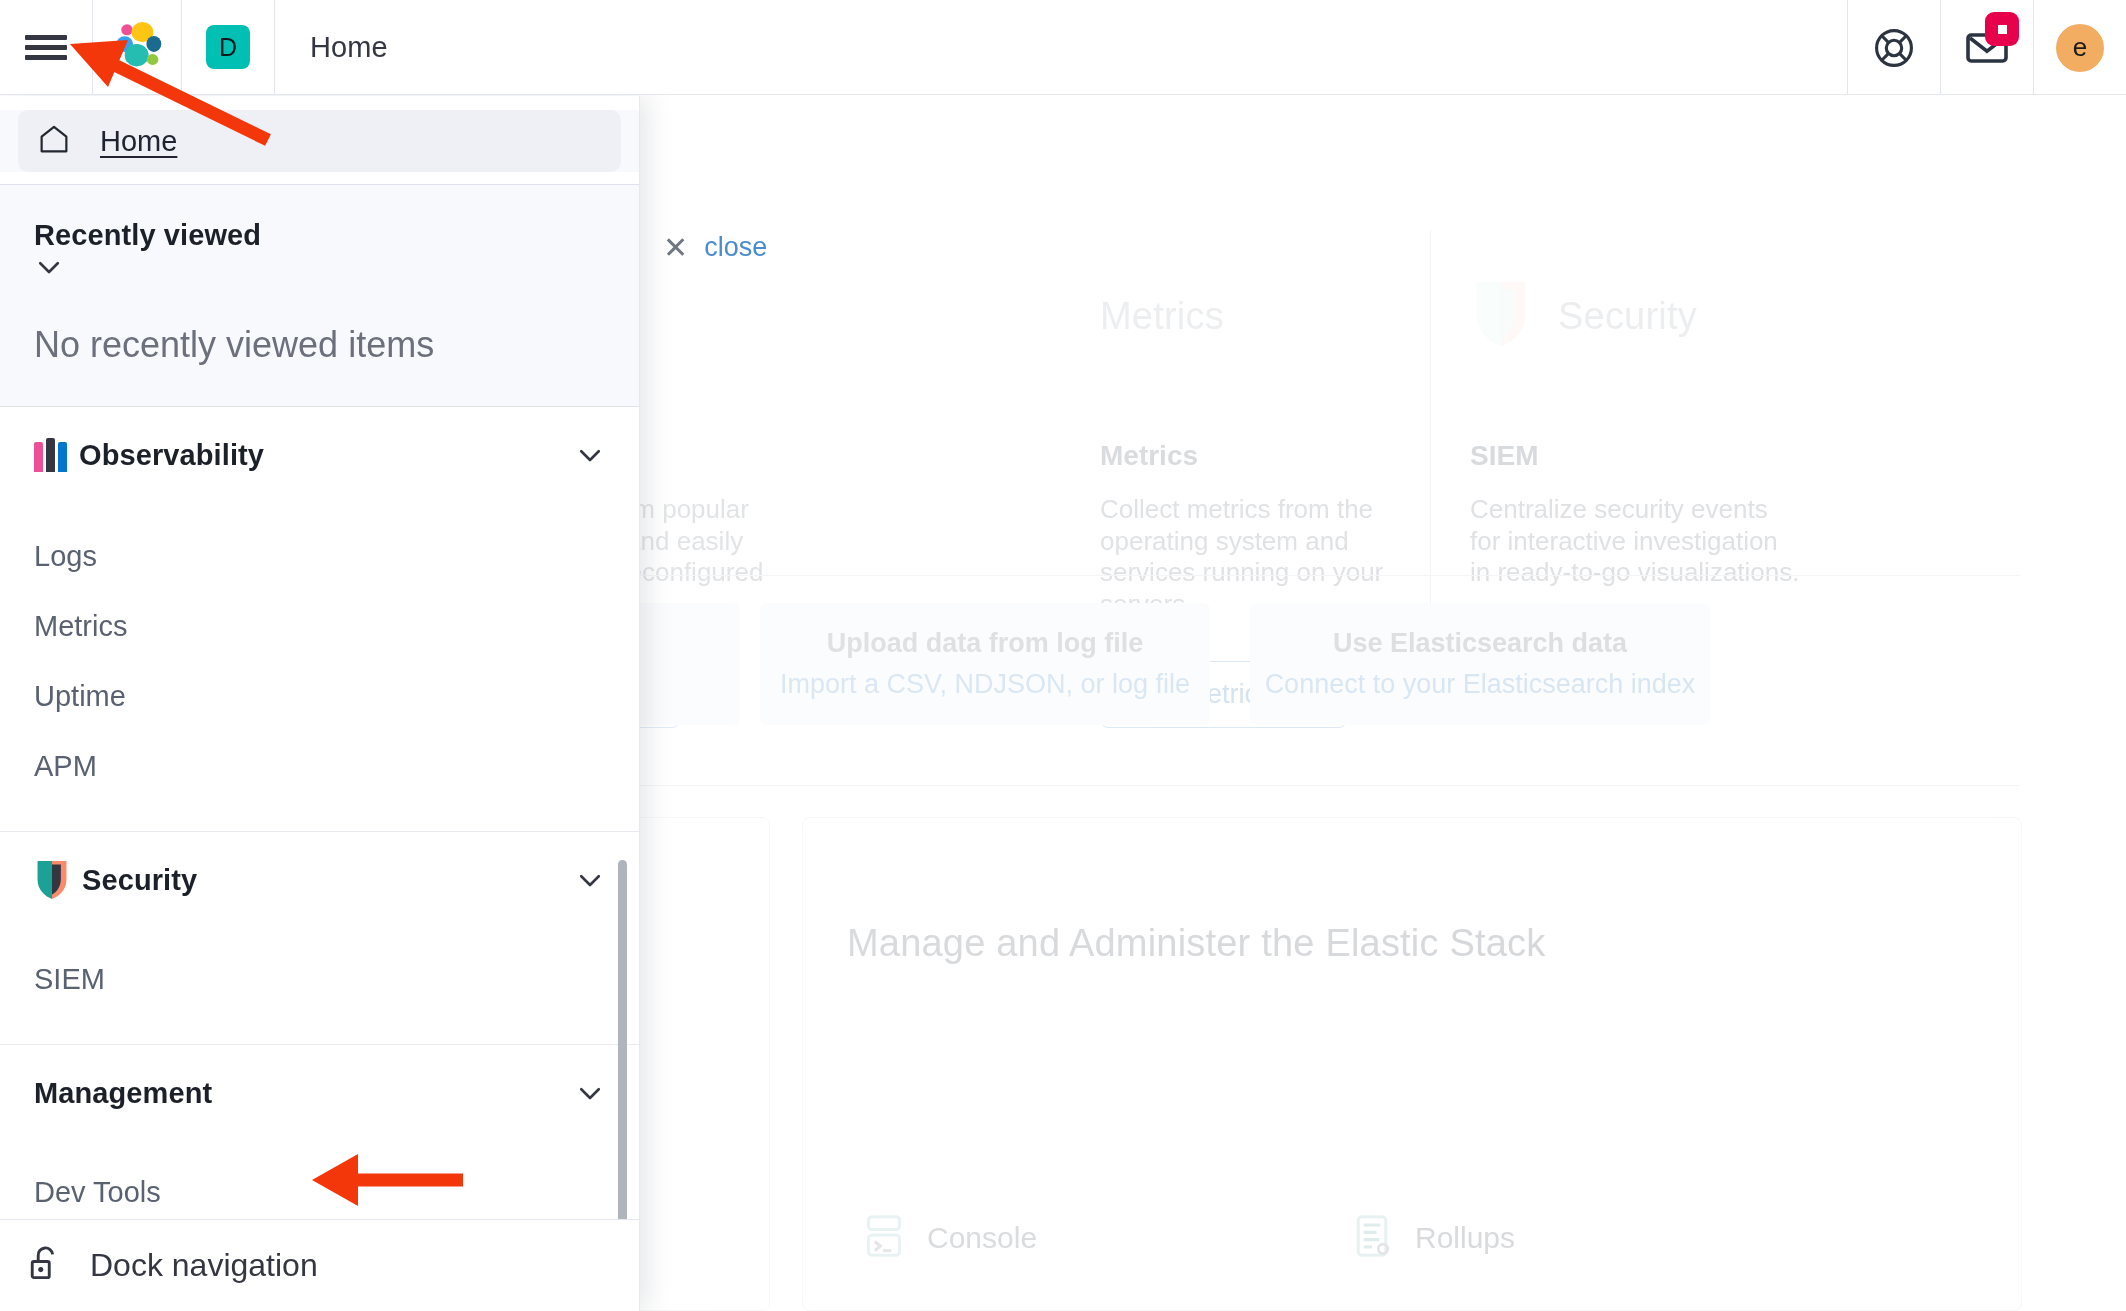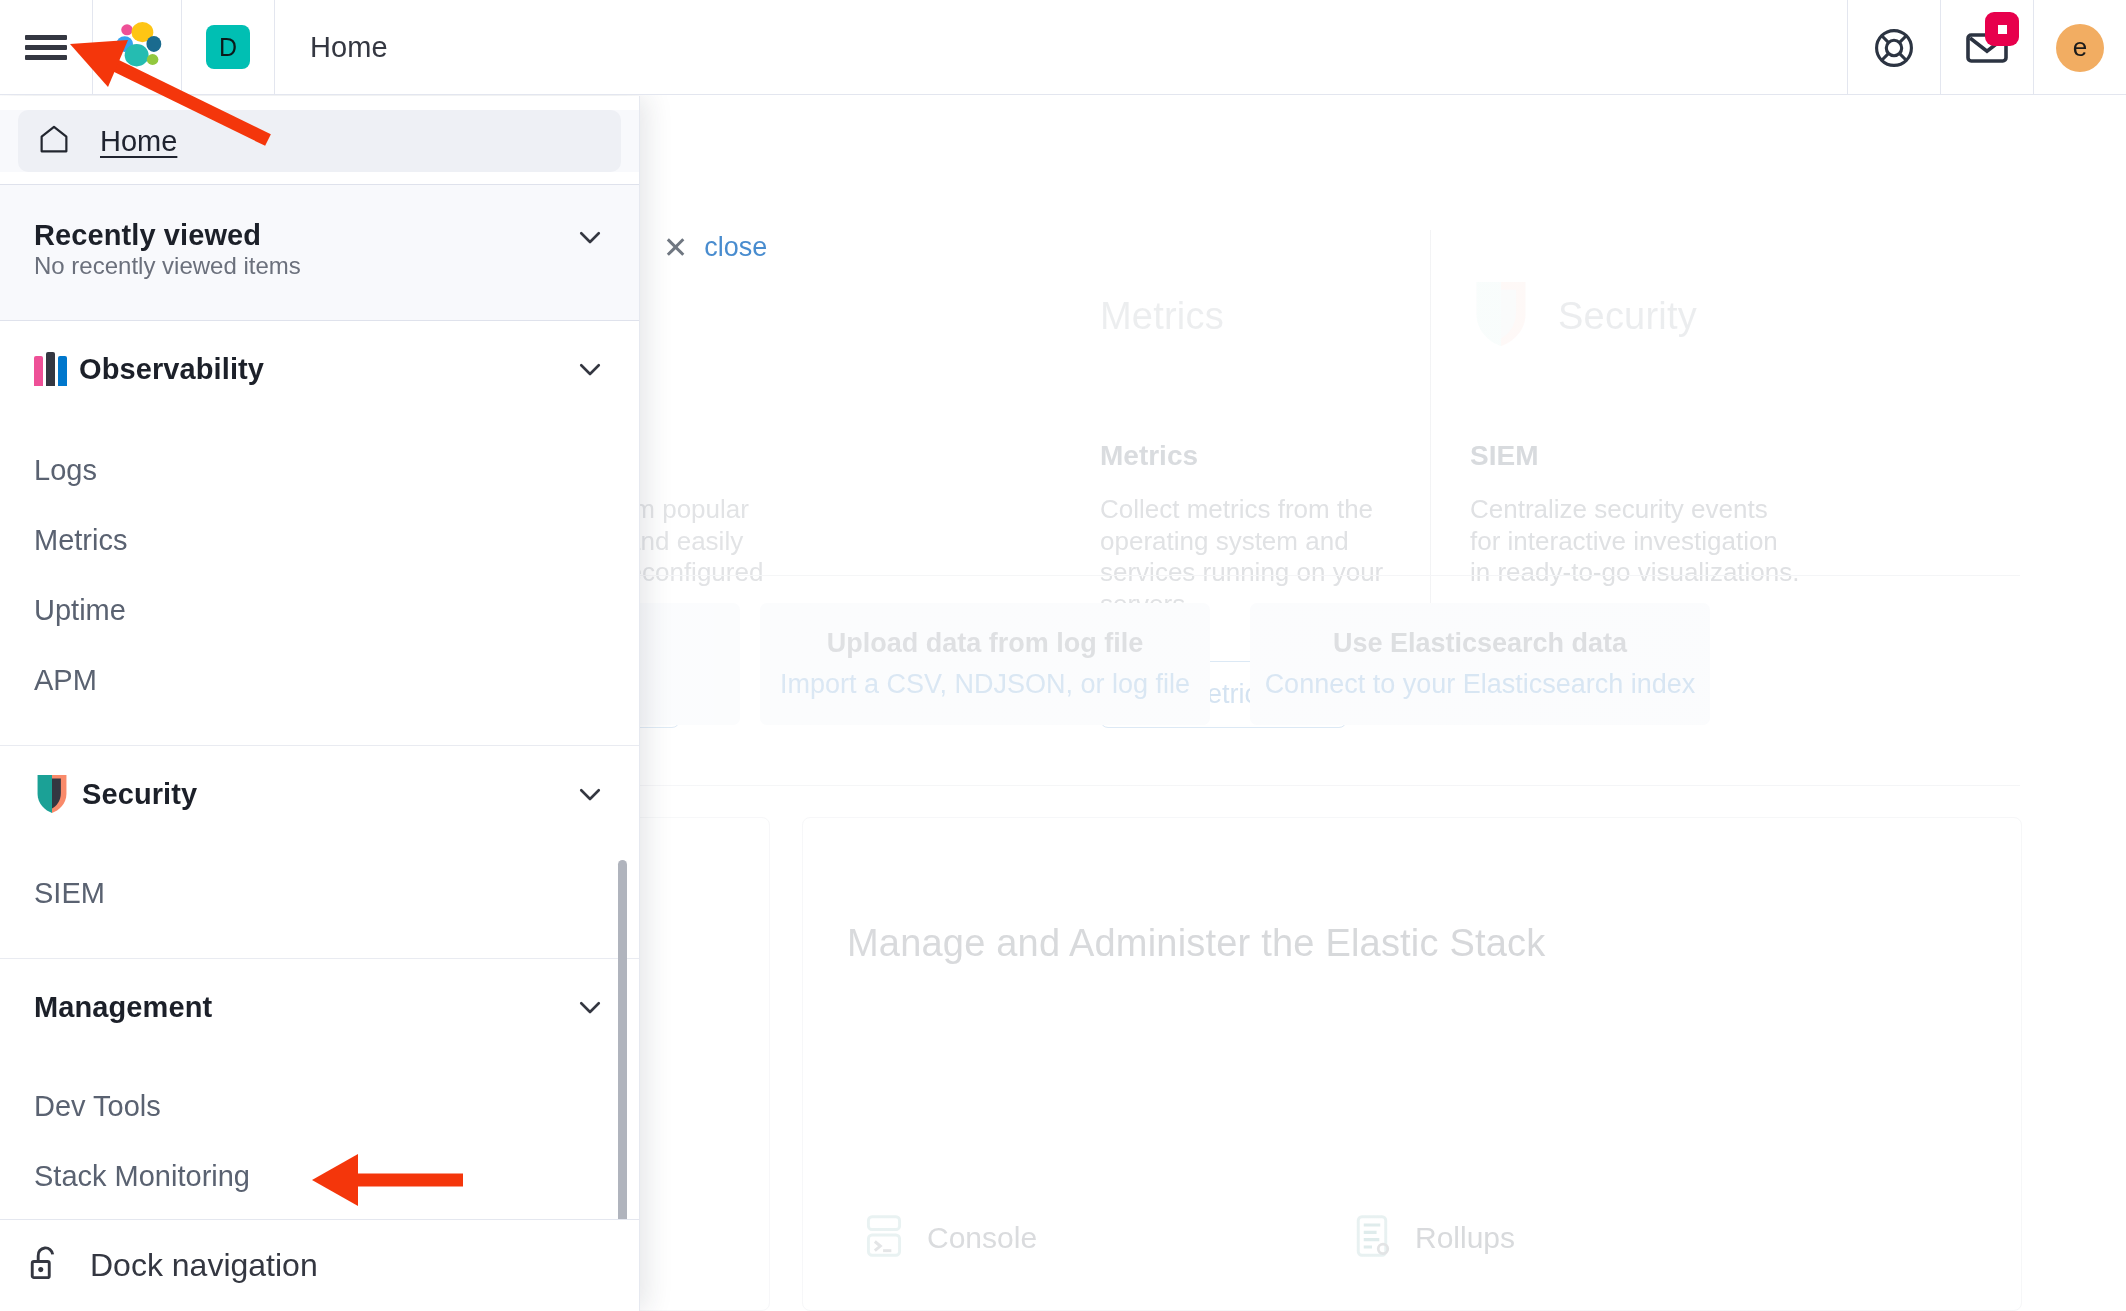--- a/index.html
+++ b/index.html
@@ -143,24 +143,24 @@
     display:flex; align-items:center; gap: 30px; padding: 0 20px;
   }
   .home-label {
     font-size: 29px; color:#202430; text-decoration: underline; text-underline-offset: 5px;
   }
   .fly-sep { height:1px; background:#dfe2ec; }
   .fly-sep-light { height:1px; background:#e9ebf1; }
 
   .recent-block { background:#f8f9fc; padding: 34px 34px 40px 34px; }
   .recent-head {
-    display:flex; align-items:flex-end; justify-content:space-between;
+    display:flex; align-items:flex-start; justify-content:space-between;flex-direction:column;
   }
   .recent-title { font-size: 29px; font-weight: 700; color:#1c2029; letter-spacing:.1px;}
-  .recent-empty { font-size: 24px; color:#6b707c; }
+  .recent-empty { margin-top: 42px; font-size: 36px; color:#6b707c; }
 
   .sect { padding: 0 34px; background:#fff; }
   .sect-head {
     display:flex; align-items:center; gap: 12px; height: 96px;
   }
   .sect-title { font-size: 29px; font-weight:700; color:#1c2029; flex:1; letter-spacing:.1px;}
   .nav-item {
     font-size: 29px; color:#5a6271; height: 70px; display:flex; align-items:center;
   }
   .sect-pad-bot { height: 30px; }

